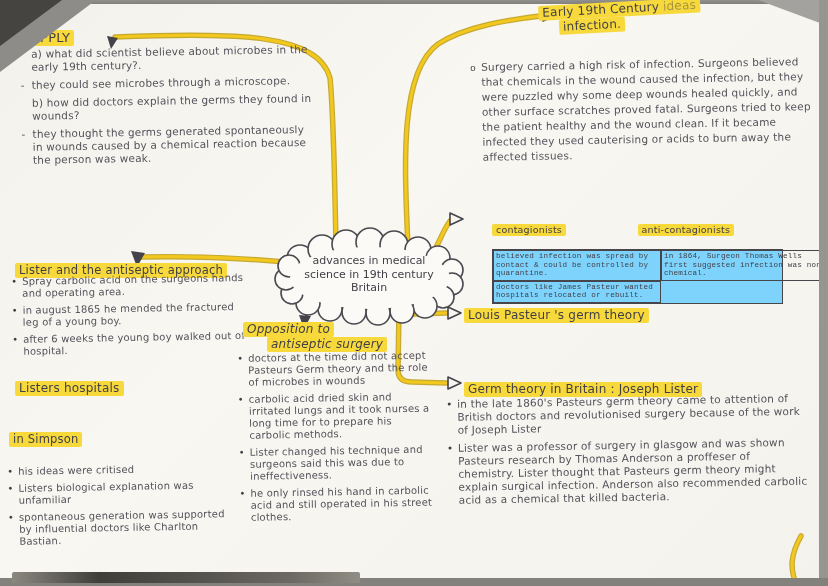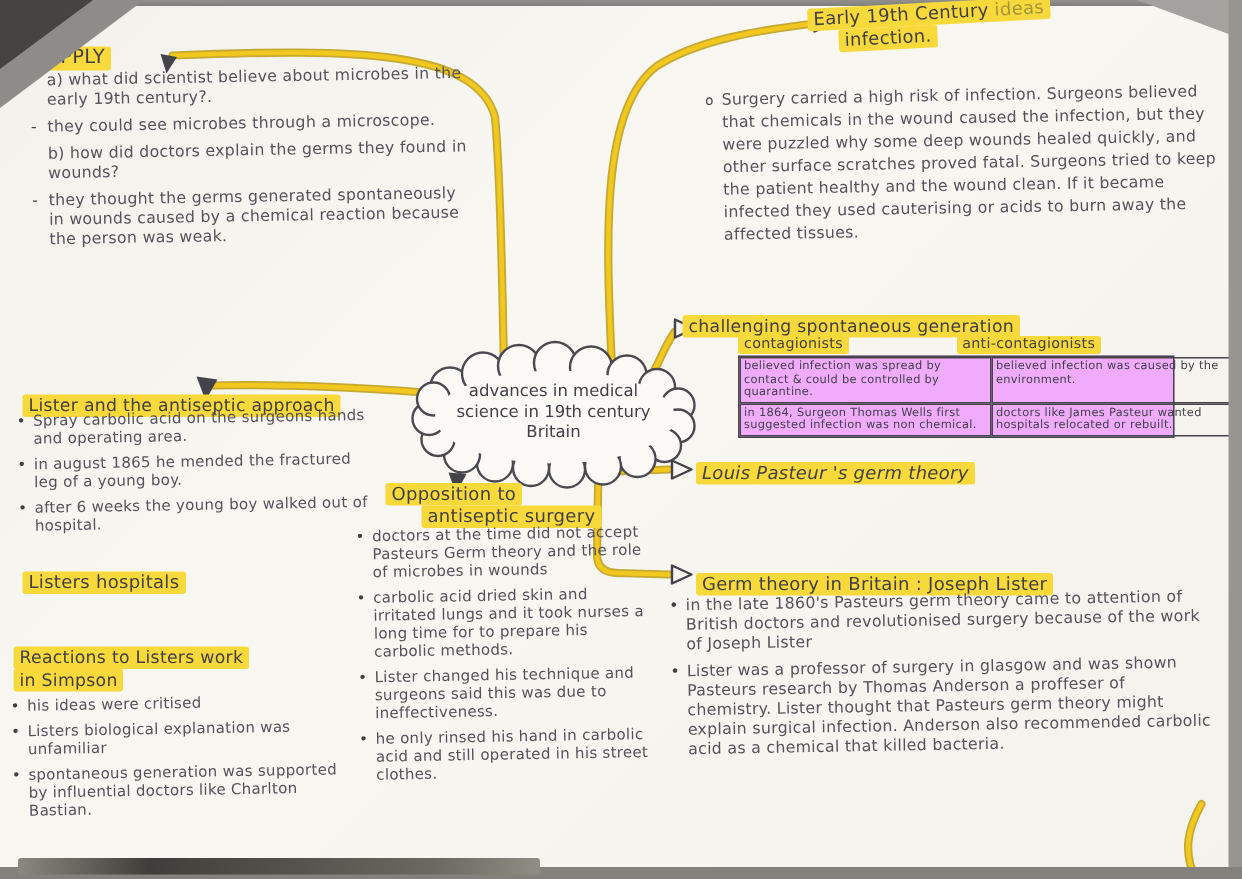--- a/index.html
+++ b/index.html
@@ -26,21 +26,21 @@
   .small-text{font-size:10px;line-height:12px;}
   .b{position:relative;padding-left:11px;margin-bottom:5px;}
   .b::before{content:"•";position:absolute;left:0;top:0;color:var(--ink-dark);}
   .b.dash::before{content:"-";}
   .b.oh::before{content:"o";font-size:9px;top:1px;}
   .b.none::before{content:"";}
   
   #chal-table{z-index:4;padding-left:45px;}
   .tbl-head{display:flex;font-size:9.5px;color:var(--ink-dark);}
   .tbl-head .th{width:50%;}
-  .grid{display:grid;grid-template-columns:168px 166px;border:1.6px solid #46454b;margin-top:2px;background:#f0abfc;}
+  .grid{display:grid;grid-template-columns:168px 166px;border:1.6px solid #46454b;margin-top:14px;background:#7dd3fc;font-family:Liberation Mono, monospace;}
   .cell{border:0.9px solid #46454b;font-size:7.6px;line-height:8.6px;padding:1px 2px 2px 2px;color:#434149;}
   
   #cloud-text{position:absolute;left:293px;top:254px;width:152px;z-index:4;
     text-align:center;font-size:11px;line-height:13.5px;color:var(--ink-dark);}
   
   .artifact{position:absolute;z-index:8;pointer-events:none;}
   #corner-tl-soft{left:0;top:0;width:96px;height:72px;background:#8d8c88;
     clip-path:polygon(0 0,96px 0,0 72px);}
   #corner-tl-dark{left:0;top:0;width:62px;height:46px;background:#454440;
     clip-path:polygon(0 0,62px 0,0 46px);}
@@ -141,41 +141,37 @@
       </span>
     </div>
     <div class="heading" style="margin-left:20px;margin-top:1px;">
       <span class="hl">infection.</span>
     </div>
   </div>
   <div class="section body-text rot-n1" style="left:470px;top:60px;width:350px;line-height:15px;">
     <div class="b oh">Surgery carried a high risk of infection. Surgeons believed that chemicals in the wound caused the infection, but they were puzzled why some deep wounds healed quickly, and other surface scratches proved fatal. Surgeons tried to keep the patient healthy and the wound clean. If it became infected they used cauterising or acids to burn away the affected tissues.</div>
   </div>
 
-  <div class="section" style="left:455px;top:206px;">
-    <span class="hl heading" style="font-size:11.5px;">challenging spontaneous generation</span>
-  </div>
   <div class="section" id="chal-table" style="left:447px;top:224px;width:336px;">
     <div class="tbl-head">
       <div class="th">
         <span class="hl">contagionists</span>
       </div>
       <div class="th">
         <span class="hl">anti-contagionists</span>
       </div>
     </div>
     <div class="grid">
       <div class="cell">believed infection was spread by contact &amp; could be controlled by quarantine.</div>
-      <div class="cell">believed infection was caused by the environment.</div>
       <div class="cell">in 1864, Surgeon Thomas Wells first suggested infection was non chemical.</div>
       <div class="cell">doctors like James Pasteur wanted hospitals relocated or rebuilt.</div>
     </div>
   </div>
 
-  <div class="section" style="left:464px;top:304px;font-style:italic;">
+  <div class="section" style="left:464px;top:304px;">
     <span class="hl heading">Louis Pasteur 's germ theory</span>
   </div>
 
   <div class="section" style="left:464px;top:378px;">
     <span class="hl heading">Germ theory in Britain : Joseph Lister</span>
   </div>
   <div class="section body-text rot-n1" style="left:446px;top:398px;width:362px;">
     <div class="b">in the late 1860's Pasteurs germ theory came to attention of British doctors and revolutionised surgery because of the work of Joseph Lister</div>
     <div class="b">Lister was a professor of surgery in glasgow and was shown Pasteurs research by Thomas Anderson a proffeser of chemistry. Lister thought that Pasteurs germ theory might explain surgical infection. Anderson also recommended carbolic acid as a chemical that killed bacteria.</div>
   </div>
@@ -187,34 +183,31 @@
     <div class="b">Spray carbolic acid on the surgeons hands and operating area.</div>
     <div class="b">in august 1865 he mended the fractured leg of a young boy.</div>
     <div class="b">after 6 weeks the young boy walked out of hospital.</div>
   </div>
 
   <div class="section" style="left:15px;top:377px;">
     <span class="hl heading">Listers hospitals</span>
   </div>
 
   <div class="section" style="left:9px;top:431px;">
-    <div class="heading" style="font-size:11.5px;">
-      <span class="hl">Reactions to Listers work</span>
-    </div>
     <div class="heading" style="font-size:11.5px;margin-top:1px;">
       <span class="hl">in Simpson</span>
     </div>
   </div>
   <div class="section small-text rot-n1" style="left:7px;top:466px;width:226px;">
     <div class="b">his ideas were critised</div>
     <div class="b">Listers biological explanation was unfamiliar</div>
     <div class="b">spontaneous generation was supported by influential doctors like Charlton Bastian.</div>
   </div>
 
-  <div class="section" style="left:257px;top:322px;">
+  <div class="section" style="left:243px;top:322px;font-style:italic;">
     <div class="heading">
       <span class="hl">Opposition to</span>
     </div>
     <div class="heading" style="margin-top:1px;margin-left:24px;">
       <span class="hl">antiseptic surgery</span>
     </div>
   </div>
   <div class="section small-text rot-n1" style="left:237px;top:353px;width:194px;">
     <div class="b">doctors at the time did not accept Pasteurs Germ theory and the role of microbes in wounds</div>
     <div class="b">carbolic acid dried skin and irritated lungs and it took nurses a long time for to prepare his carbolic methods.</div>

